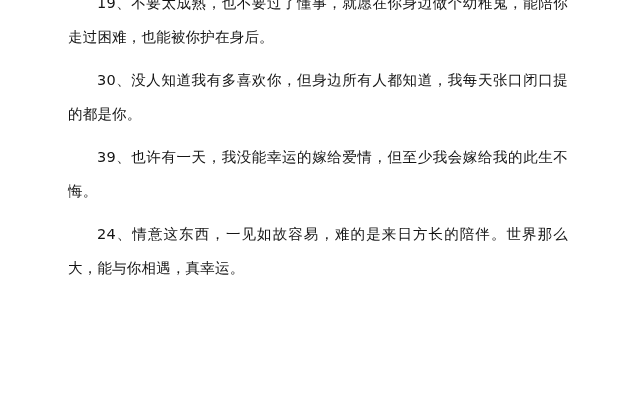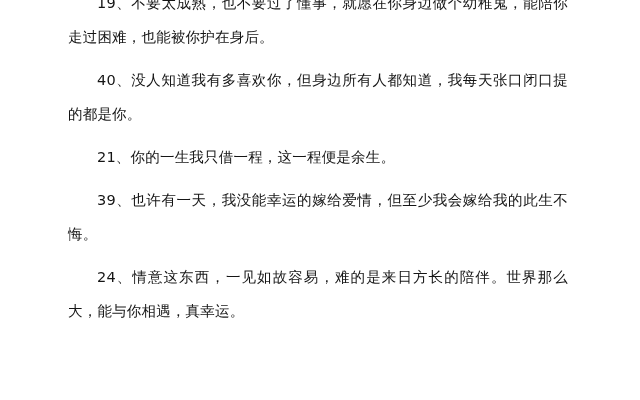--- a/index.html
+++ b/index.html
@@ -40,18 +40,17 @@
   .para:last-child {
     margin-bottom: 0;
   }
 </style>
 </head>
 <body>
 
 <div class="page">
   <div class="doc-body">
     <p class="para">19、不要太成熟，也不要过了懂事，就愿在你身边做个幼稚鬼，能陪你走过困难，也能被你护在身后。</p>
-    <p class="para">40、没人知道我有多喜欢你，但身边所有人都知道，我每天张口闭口提的都是你。</p>
-    <p class="para">21、你的一生我只借一程，这一程便是余生。</p>
+    <p class="para">30、没人知道我有多喜欢你，但身边所有人都知道，我每天张口闭口提的都是你。</p>
     <p class="para">39、也许有一天，我没能幸运的嫁给爱情，但至少我会嫁给我的此生不悔。</p>
     <p class="para">24、情意这东西，一见如故容易，难的是来日方长的陪伴。世界那么大，能与你相遇，真幸运。</p>
   </div>
 </div>
 
 </body></html>

